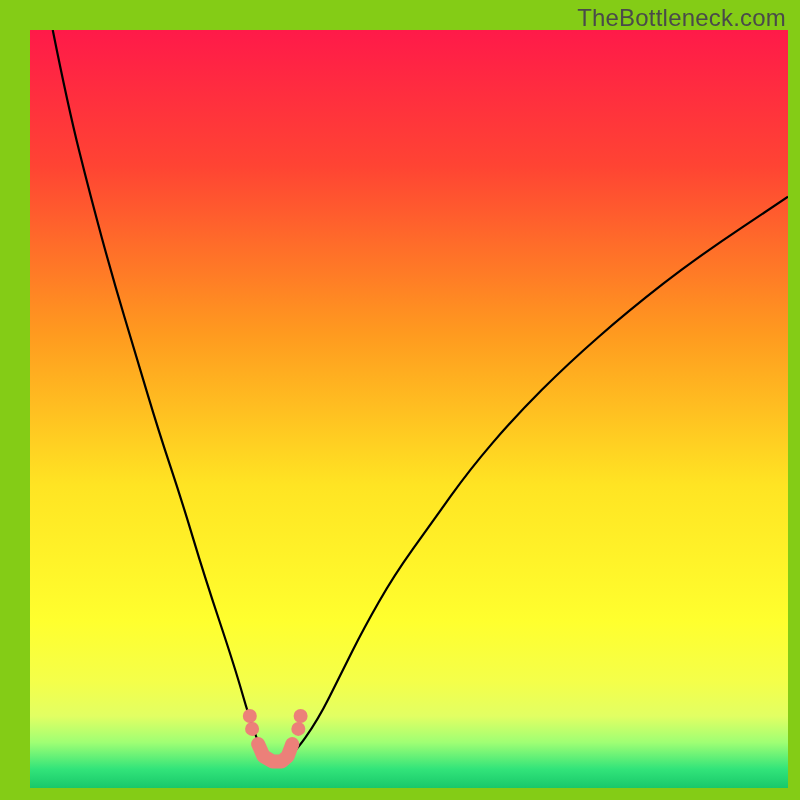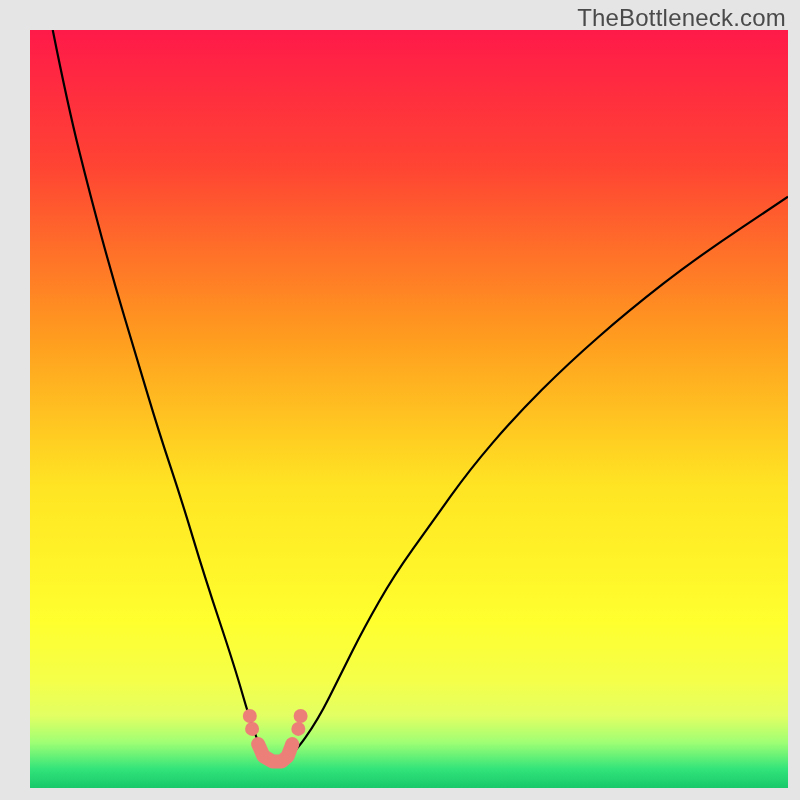--- a/index.html
+++ b/index.html
@@ -7,21 +7,21 @@
     padding: 0;
     width: 800px;
     height: 800px;
     overflow: hidden;
     background: #000;
     font-family: Arial, Helvetica, sans-serif;
   }
   .frame {
     position: absolute;
     inset: 0;
-    background: #e5e5e5;
+    background: #84cc16;
   }
   .plot {
     position: absolute;
     left: 30px;
     top: 30px;
     width: 758px;
     height: 758px;
     overflow: hidden;
   }
   .watermark {

